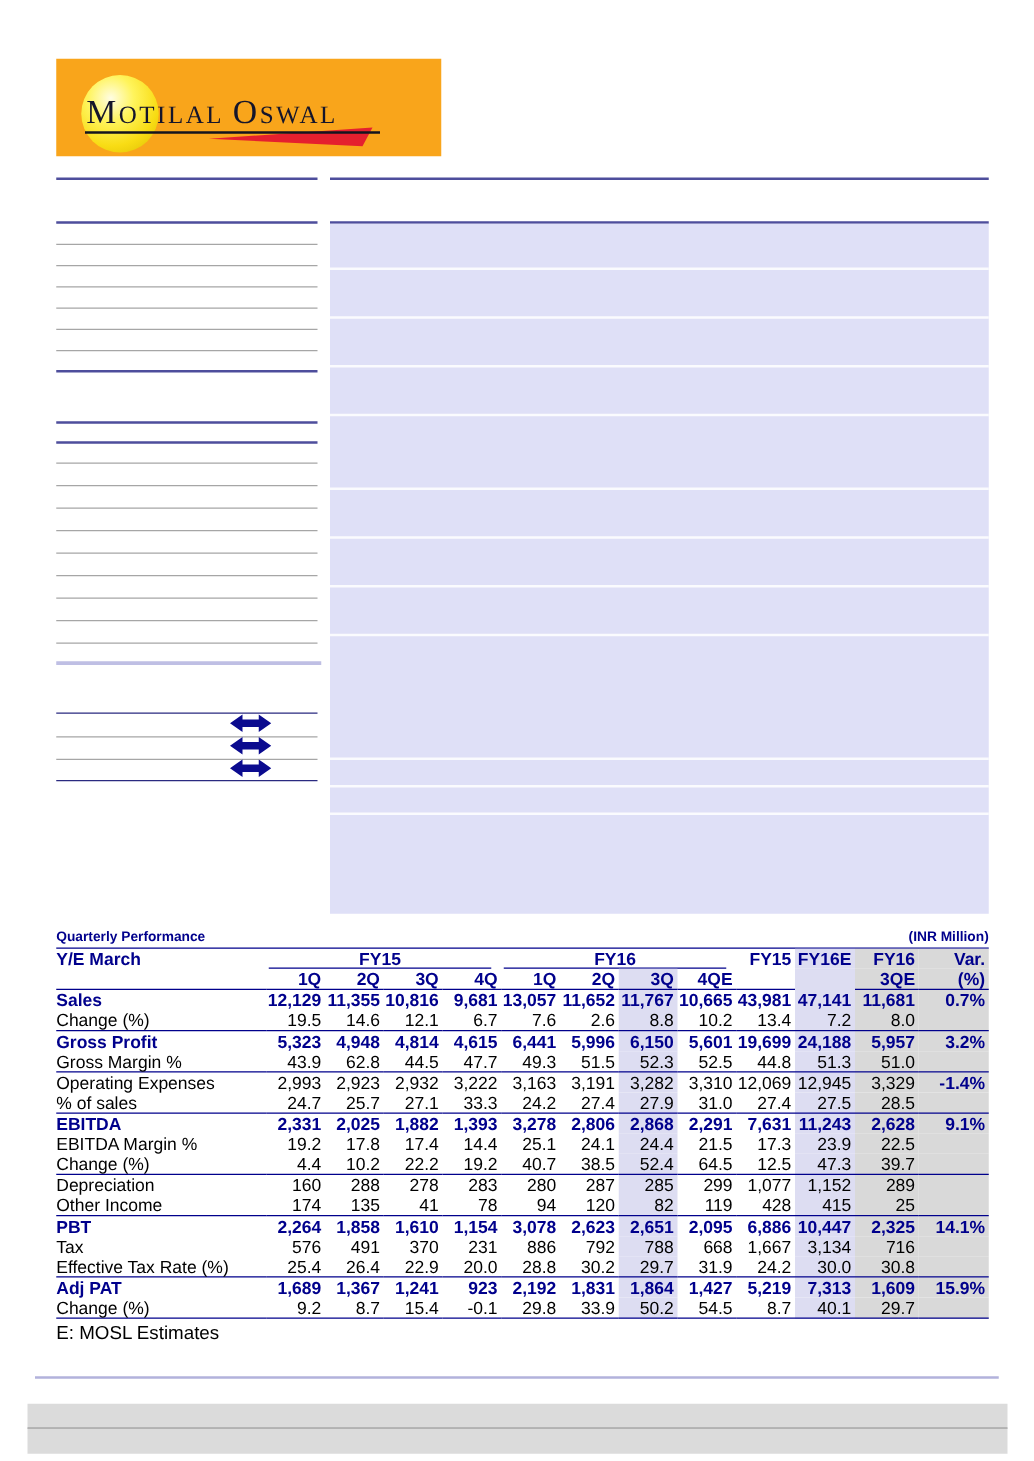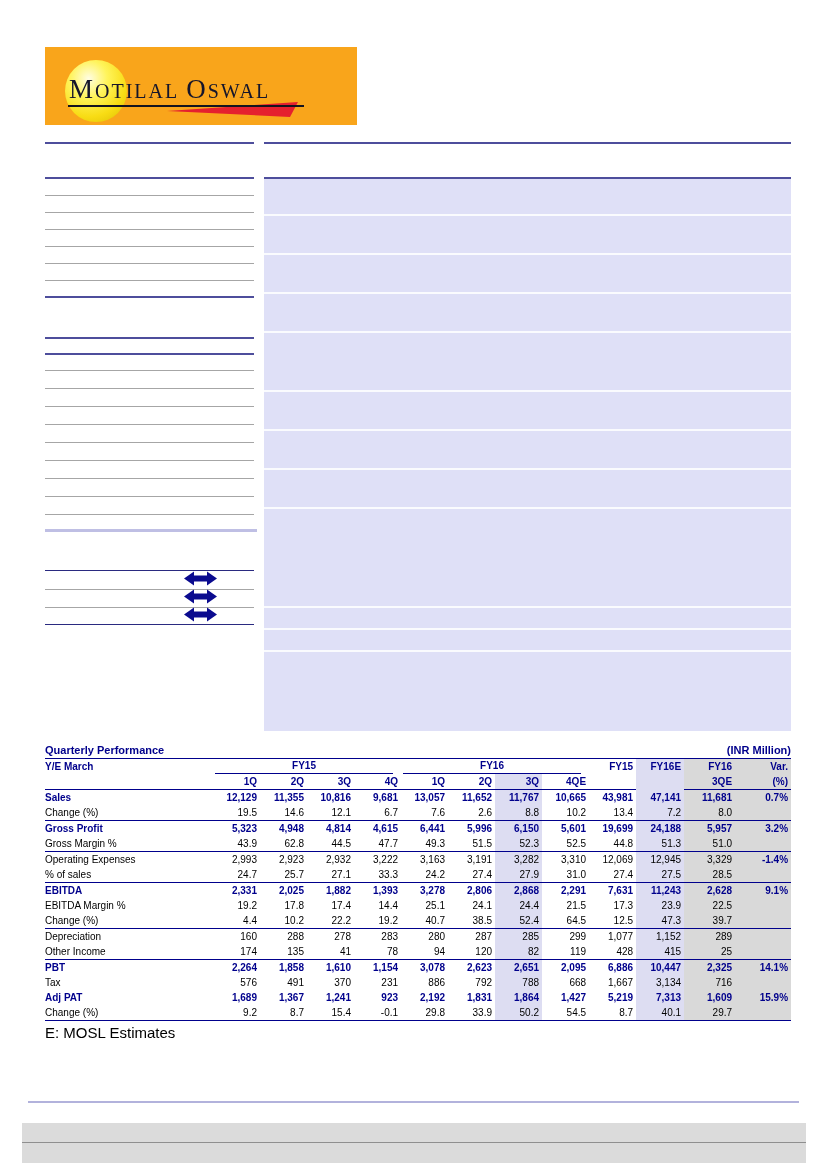--- a/index.html
+++ b/index.html
@@ -1,20 +1,20 @@
 <!DOCTYPE html>
 <html><head>
 <meta charset="utf-8">
 <style>
   html,body{margin:0;padding:0;background:#fff;}
   .page{position:relative;width:827px;height:1169px;background:#fff;overflow:hidden;
         font-family:"Liberation Sans",sans-serif;}
 
   
-  .logo{position:absolute;left:45px;top:47px;width:312px;height:78px;background:#F9A51B;overflow:hidden;}
+  .logo{position:absolute;left:45px;top:47px;width:272px;height:78px;background:#F9A51B;overflow:hidden;padding-left:36px;}
   .ball{position:absolute;left:20px;top:13px;width:62px;height:62px;border-radius:50%;
         background:radial-gradient(circle at 38% 30%, #FFFDE3 0%, #FFF45C 32%, #F8DC14 66%, #D9B900 100%);}
   .swoosh{position:absolute;left:0;top:0;}
   .brand{position:absolute;left:24px;top:29px;width:238px;color:#15152B;
          font-family:"Liberation Serif",serif;letter-spacing:2px;white-space:nowrap;line-height:1;}
   .brand .lg{font-size:27px;}
   .brand .sm{font-size:20px;}
   .brand .gap{margin-left:7px;}
   .brand-underline{position:absolute;left:23px;top:58px;width:236px;border-top:2px solid #14141F;}
 
@@ -31,21 +31,21 @@
 
   
   .arrows{position:absolute;left:184px;top:571px;width:33px;}
   .arrows svg{display:block;margin-bottom:3px;}
 
   
   .qwrap{position:absolute;left:45px;top:743px;width:746px;}
   .qtitle{display:flex;justify-content:space-between;align-items:flex-end;height:13px;
           padding-bottom:2px;border-bottom:1.6px solid #00008C;
           font-size:11px;font-weight:bold;color:#00008C;gap:37px;}
-  table.qt{border-collapse:collapse;table-layout:fixed;width:746px;font-size:10px;color:#000;}
+  table.qt{border-collapse:collapse;table-layout:fixed;width:746px;font-size:14px;color:#000;}
   table.qt td{height:15px;padding:0 3px 0 0;white-space:nowrap;vertical-align:middle;overflow:visible;}
   td.lbl{text-align:left;padding-left:1px;}
   td.num{text-align:right;}
   td.ind1{padding-left:5px;}
   td.ind2{padding-left:11px;}
   .hb{color:#00008C;font-weight:bold;}
   tr.b td{color:#00008C;font-weight:bold;}
   td.vb{color:#00008C;font-weight:bold;}
   td.c-lav{background:#DDDDF2;}
   td.c-gry{background:#D9D9D9;}
@@ -374,20 +374,35 @@
             <td class="num">231</td>
             <td class="num">886</td>
             <td class="num">792</td>
             <td class="num c-lav">788</td>
             <td class="num">668</td>
             <td class="num">1,667</td>
             <td class="num c-lav">3,134</td>
             <td class="num c-gry">716</td>
             <td class="num c-gry vb"></td>
           </tr>
+          <tr class="rl">
+            <td class="lbl ind1">Effective Tax Rate (%)</td>
+            <td class="num">25.4</td>
+            <td class="num">26.4</td>
+            <td class="num">22.9</td>
+            <td class="num">20.0</td>
+            <td class="num">28.8</td>
+            <td class="num">30.2</td>
+            <td class="num c-lav">29.7</td>
+            <td class="num">31.9</td>
+            <td class="num">24.2</td>
+            <td class="num c-lav">30.0</td>
+            <td class="num c-gry">30.8</td>
+            <td class="num c-gry vb"></td>
+          </tr>
           <tr class="b ">
             <td class="lbl">Adj PAT</td>
             <td class="num">1,689</td>
             <td class="num">1,367</td>
             <td class="num">1,241</td>
             <td class="num">923</td>
             <td class="num">2,192</td>
             <td class="num">1,831</td>
             <td class="num c-lav">1,864</td>
             <td class="num">1,427</td>

